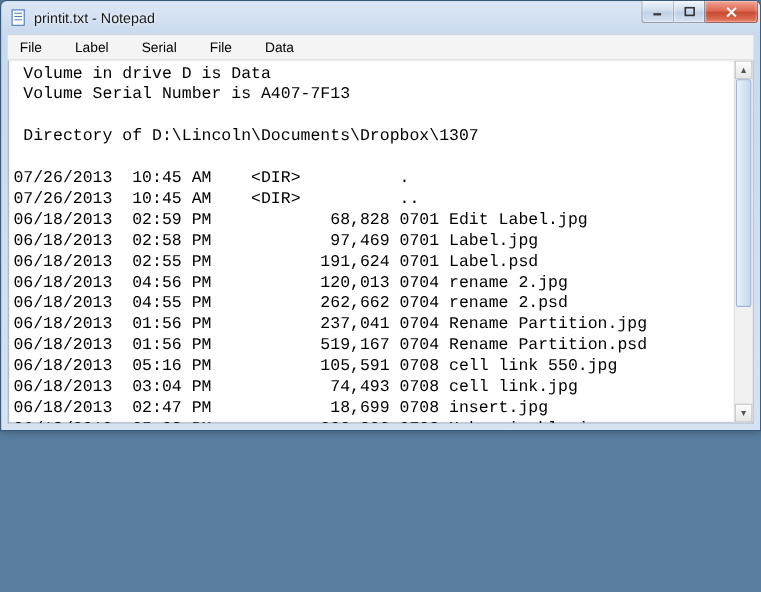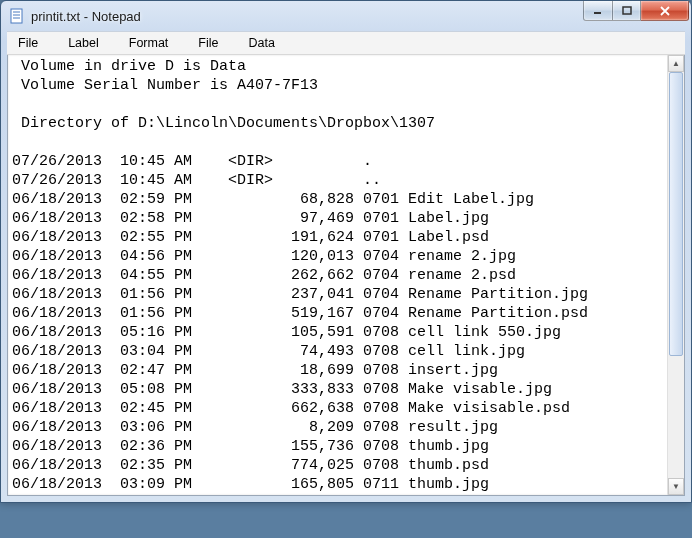--- a/index.html
+++ b/index.html
@@ -5,21 +5,21 @@
   * { box-sizing: border-box; margin: 0; padding: 0; }
   body {
     font-family: "Segoe UI", Tahoma, sans-serif;
     background: #5a7ea0;
     width: 692px;
     height: 538px;
     overflow: hidden;
   }
   .window {
     width: 692px;
-    height: 503px;
+    height: 392px;
     background: linear-gradient(to bottom, #dce7f5 0%, #c9d9ee 8%, #d5e2f1 100%);
     border: 1px solid #3b5a7a;
     border-radius: 6px 6px 0 0;
     box-shadow: 0 0 8px rgba(0,0,0,0.3);
     display: flex;
     flex-direction: column;
   }
   .titlebar {
     height: 30px;
     display: flex;
@@ -153,21 +153,21 @@
         <svg viewBox="0 0 12 10">
             <path d="M2 1 L10 9 M10 1 L2 9" stroke="#fff" stroke-width="1.8"></path>
           </svg>
       </div>
     </div>
   </div>
 
   <div class="menubar">
     <span class="menuitem">File</span>
     <span class="menuitem">Label</span>
-    <span class="menuitem">Format</span>
+    <span class="menuitem">Serial</span>
     <span class="menuitem">File</span>
     <span class="menuitem">Data</span>
   </div>
 
   <div class="client">
     <div class="textarea" id="textarea"> Volume in drive D is Data
  Volume Serial Number is A407-7F13
 
  Directory of D:\Lincoln\Documents\Dropbox\1307
 

